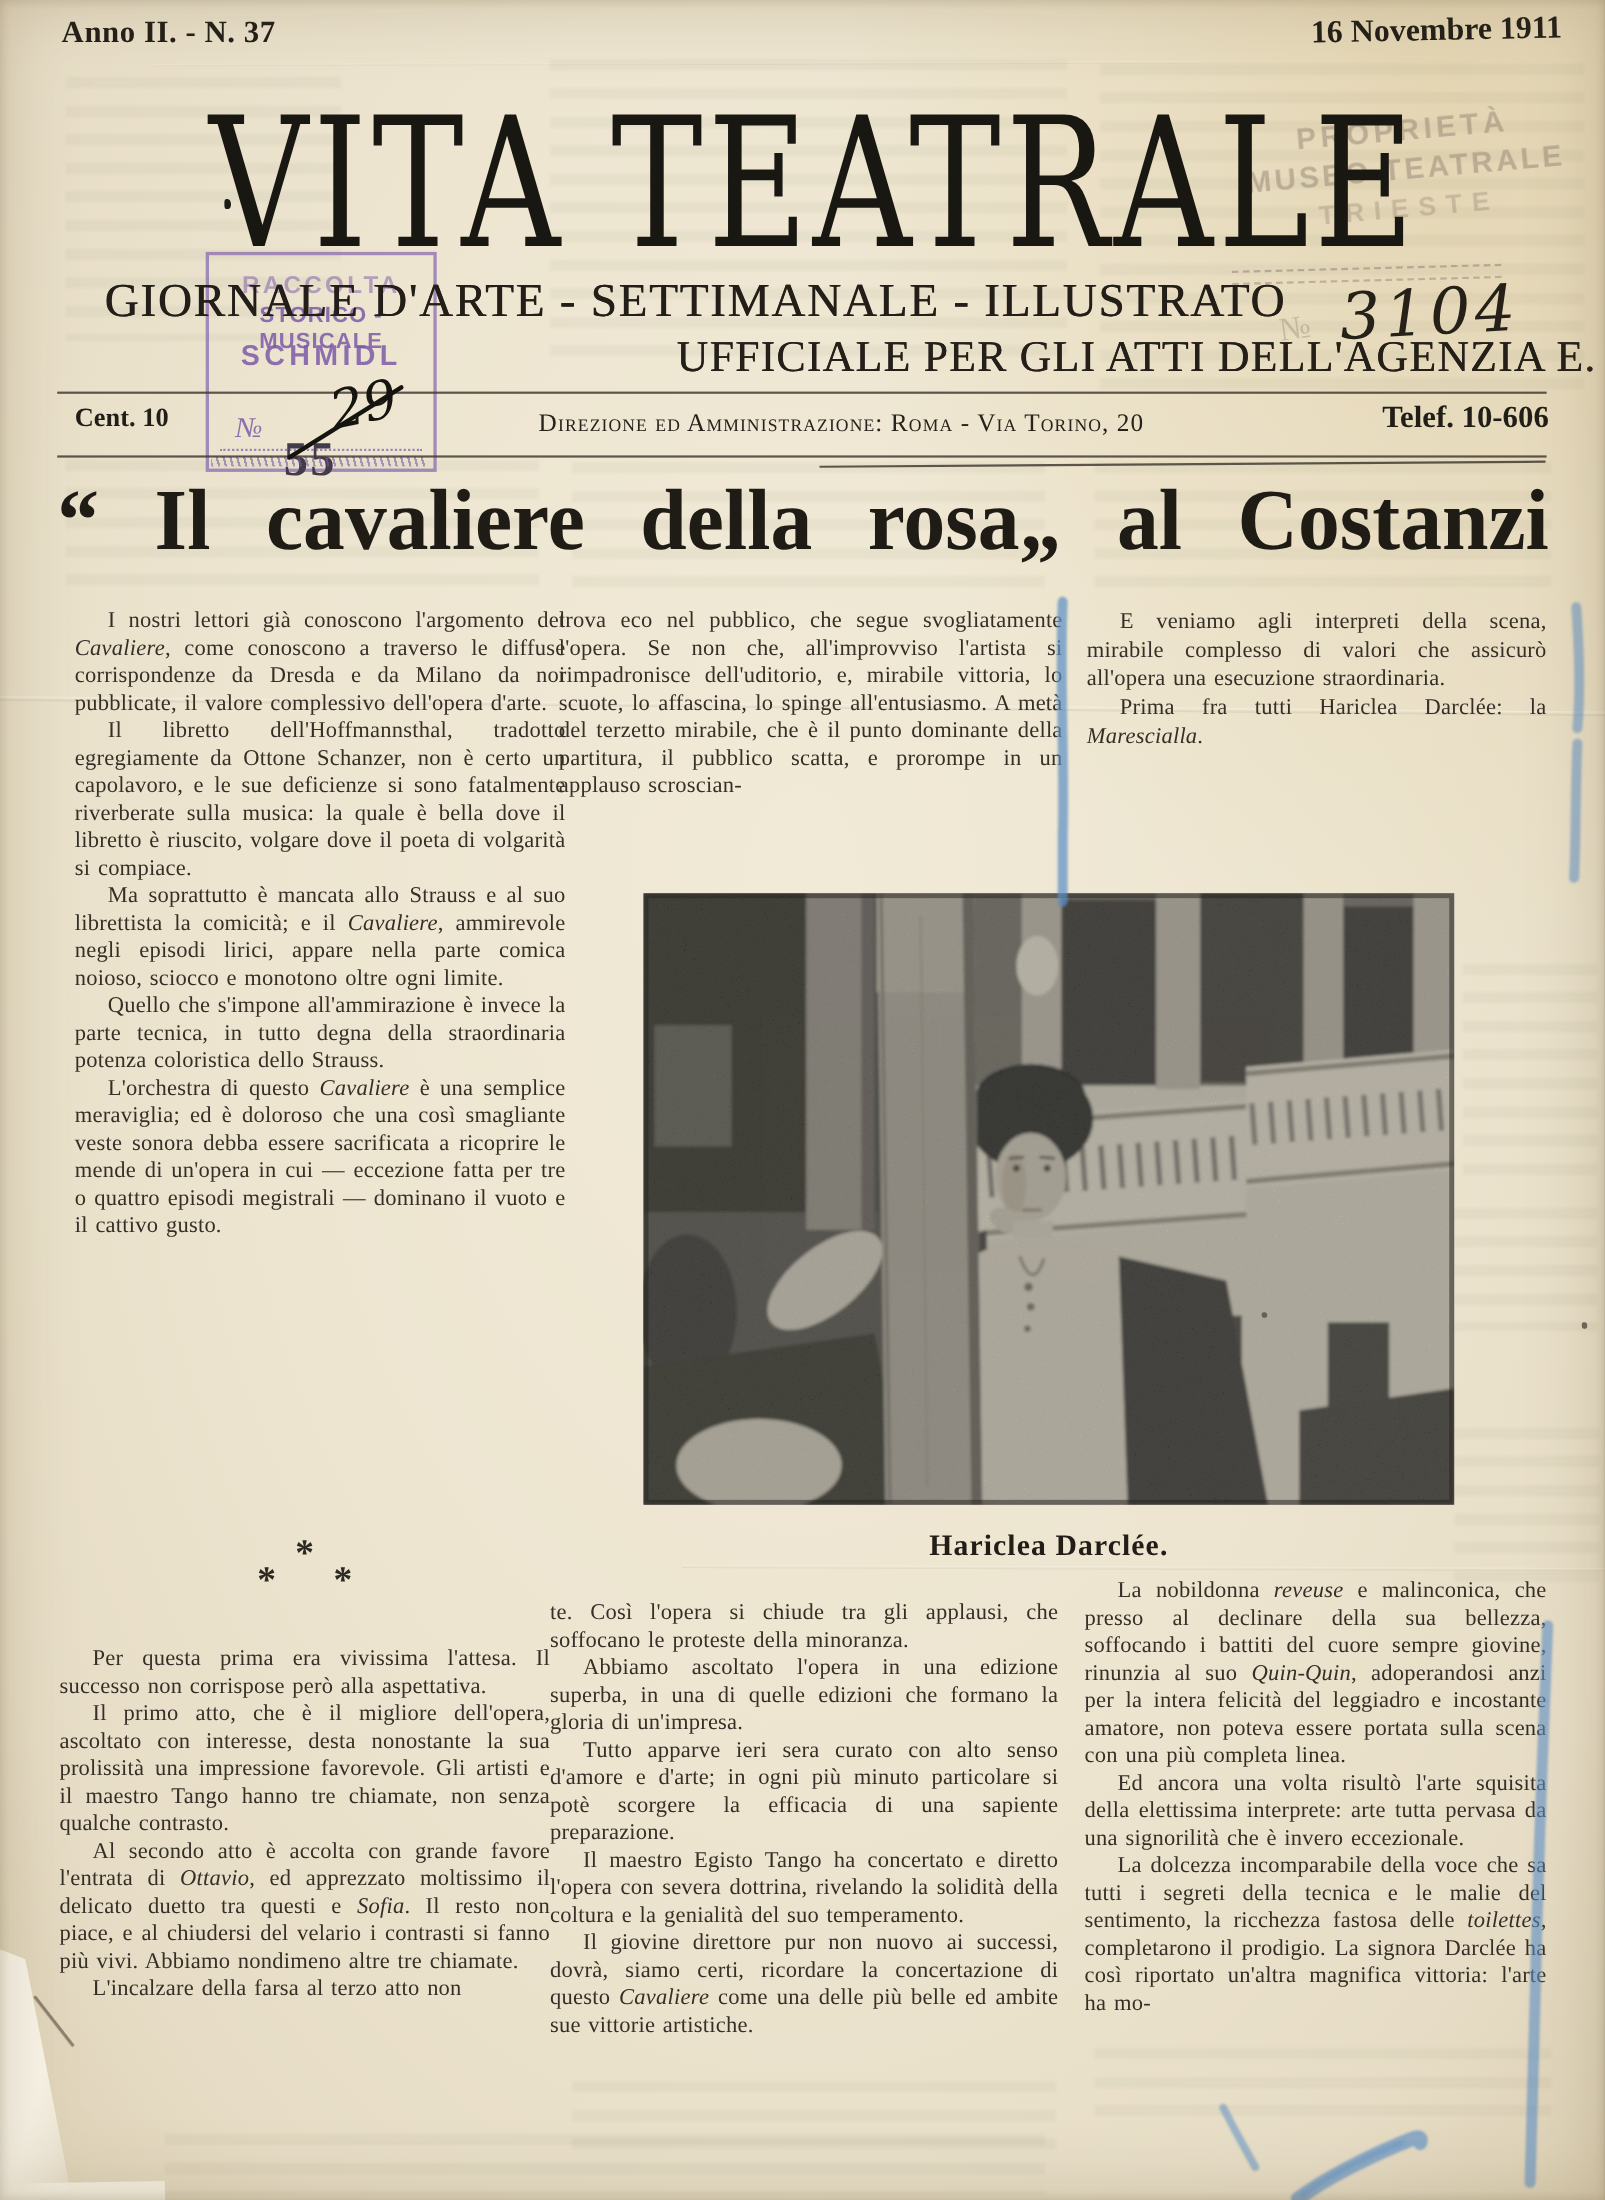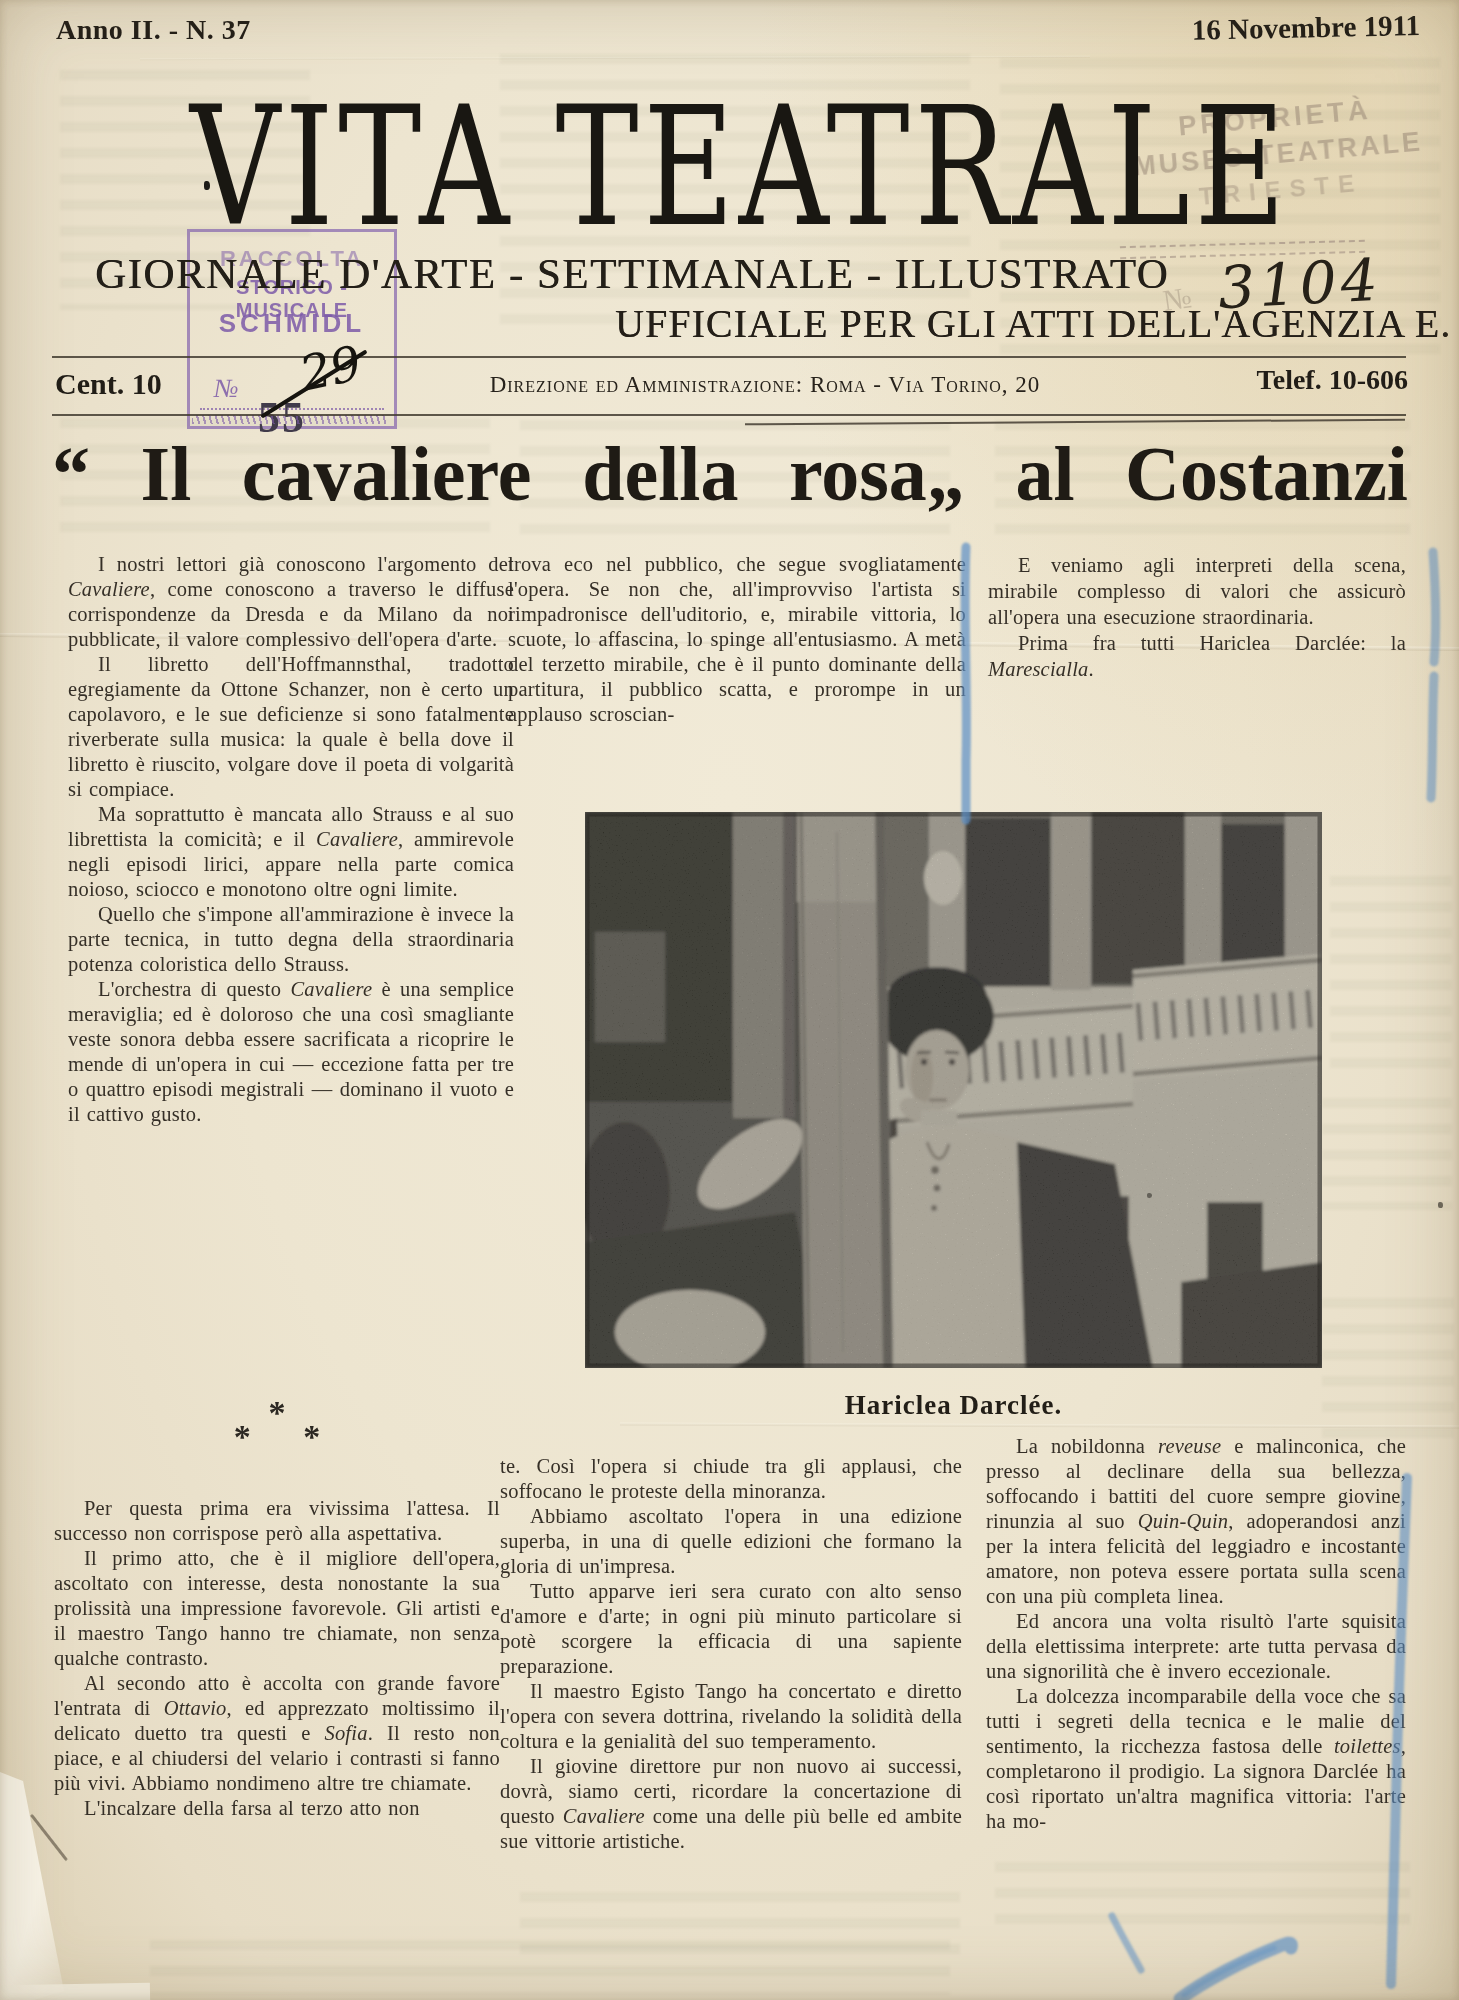--- a/index.html
+++ b/index.html
@@ -20,21 +20,21 @@
   .date{left:1130px;top:12px;width:290px;text-align:right;font-size:29px;font-weight:bold;color:#211d17;
     transform:rotate(-1.2deg);z-index:4;}
   .masthead{left:190px;top:86px;display:flex;gap:55px;font-family:"DejaVu Serif",serif;
     font-size:164px;line-height:1;letter-spacing:6px;color:#191712;transform:scaleX(.76);
     transform-origin:left top;white-space:nowrap;z-index:4;}
   .sub1{left:95px;top:249px;font-size:43px;letter-spacing:1.5px;color:#231f18;z-index:4;
     text-shadow:.4px 0 0 currentColor;white-space:nowrap;}
   .sub2{left:615px;top:300px;font-size:40px;letter-spacing:1px;color:#241f18;z-index:4;
     text-shadow:.3px 0 0 currentColor;white-space:nowrap;}
   .rule{position:absolute;height:2px;background:#433c31;opacity:.85;z-index:3;}
-  .price{left:55px;top:367px;font-size:30px;font-weight:bold;color:#211d17;z-index:4;}
+  .price{left:68px;top:367px;font-size:24px;font-weight:bold;color:#211d17;z-index:4;}
   .direction{left:420px;top:372px;width:690px;text-align:center;font-size:23px;color:#27221b;
     font-variant:small-caps;letter-spacing:1px;z-index:4;white-space:nowrap;}
   .phone{left:1250px;top:364px;width:158px;text-align:right;font-size:28px;font-weight:bold;color:#211d17;z-index:4;}
   
   .stamp-box{left:187px;top:229px;width:204px;height:194px;border:3px solid rgba(128,94,172,.68);
     z-index:3;}
   .stamp-box .sl{position:absolute;width:100%;text-align:center;font-family:"Liberation Sans",sans-serif;
     font-weight:bold;color:rgba(124,90,168,.85);}
   .stamp-no-row{position:absolute;left:10px;top:128px;width:184px;border-bottom:2px dotted rgba(124,90,168,.7);height:48px;}
   .stamp-hatch{position:absolute;left:2px;bottom:2px;width:196px;height:9px;opacity:.65;

